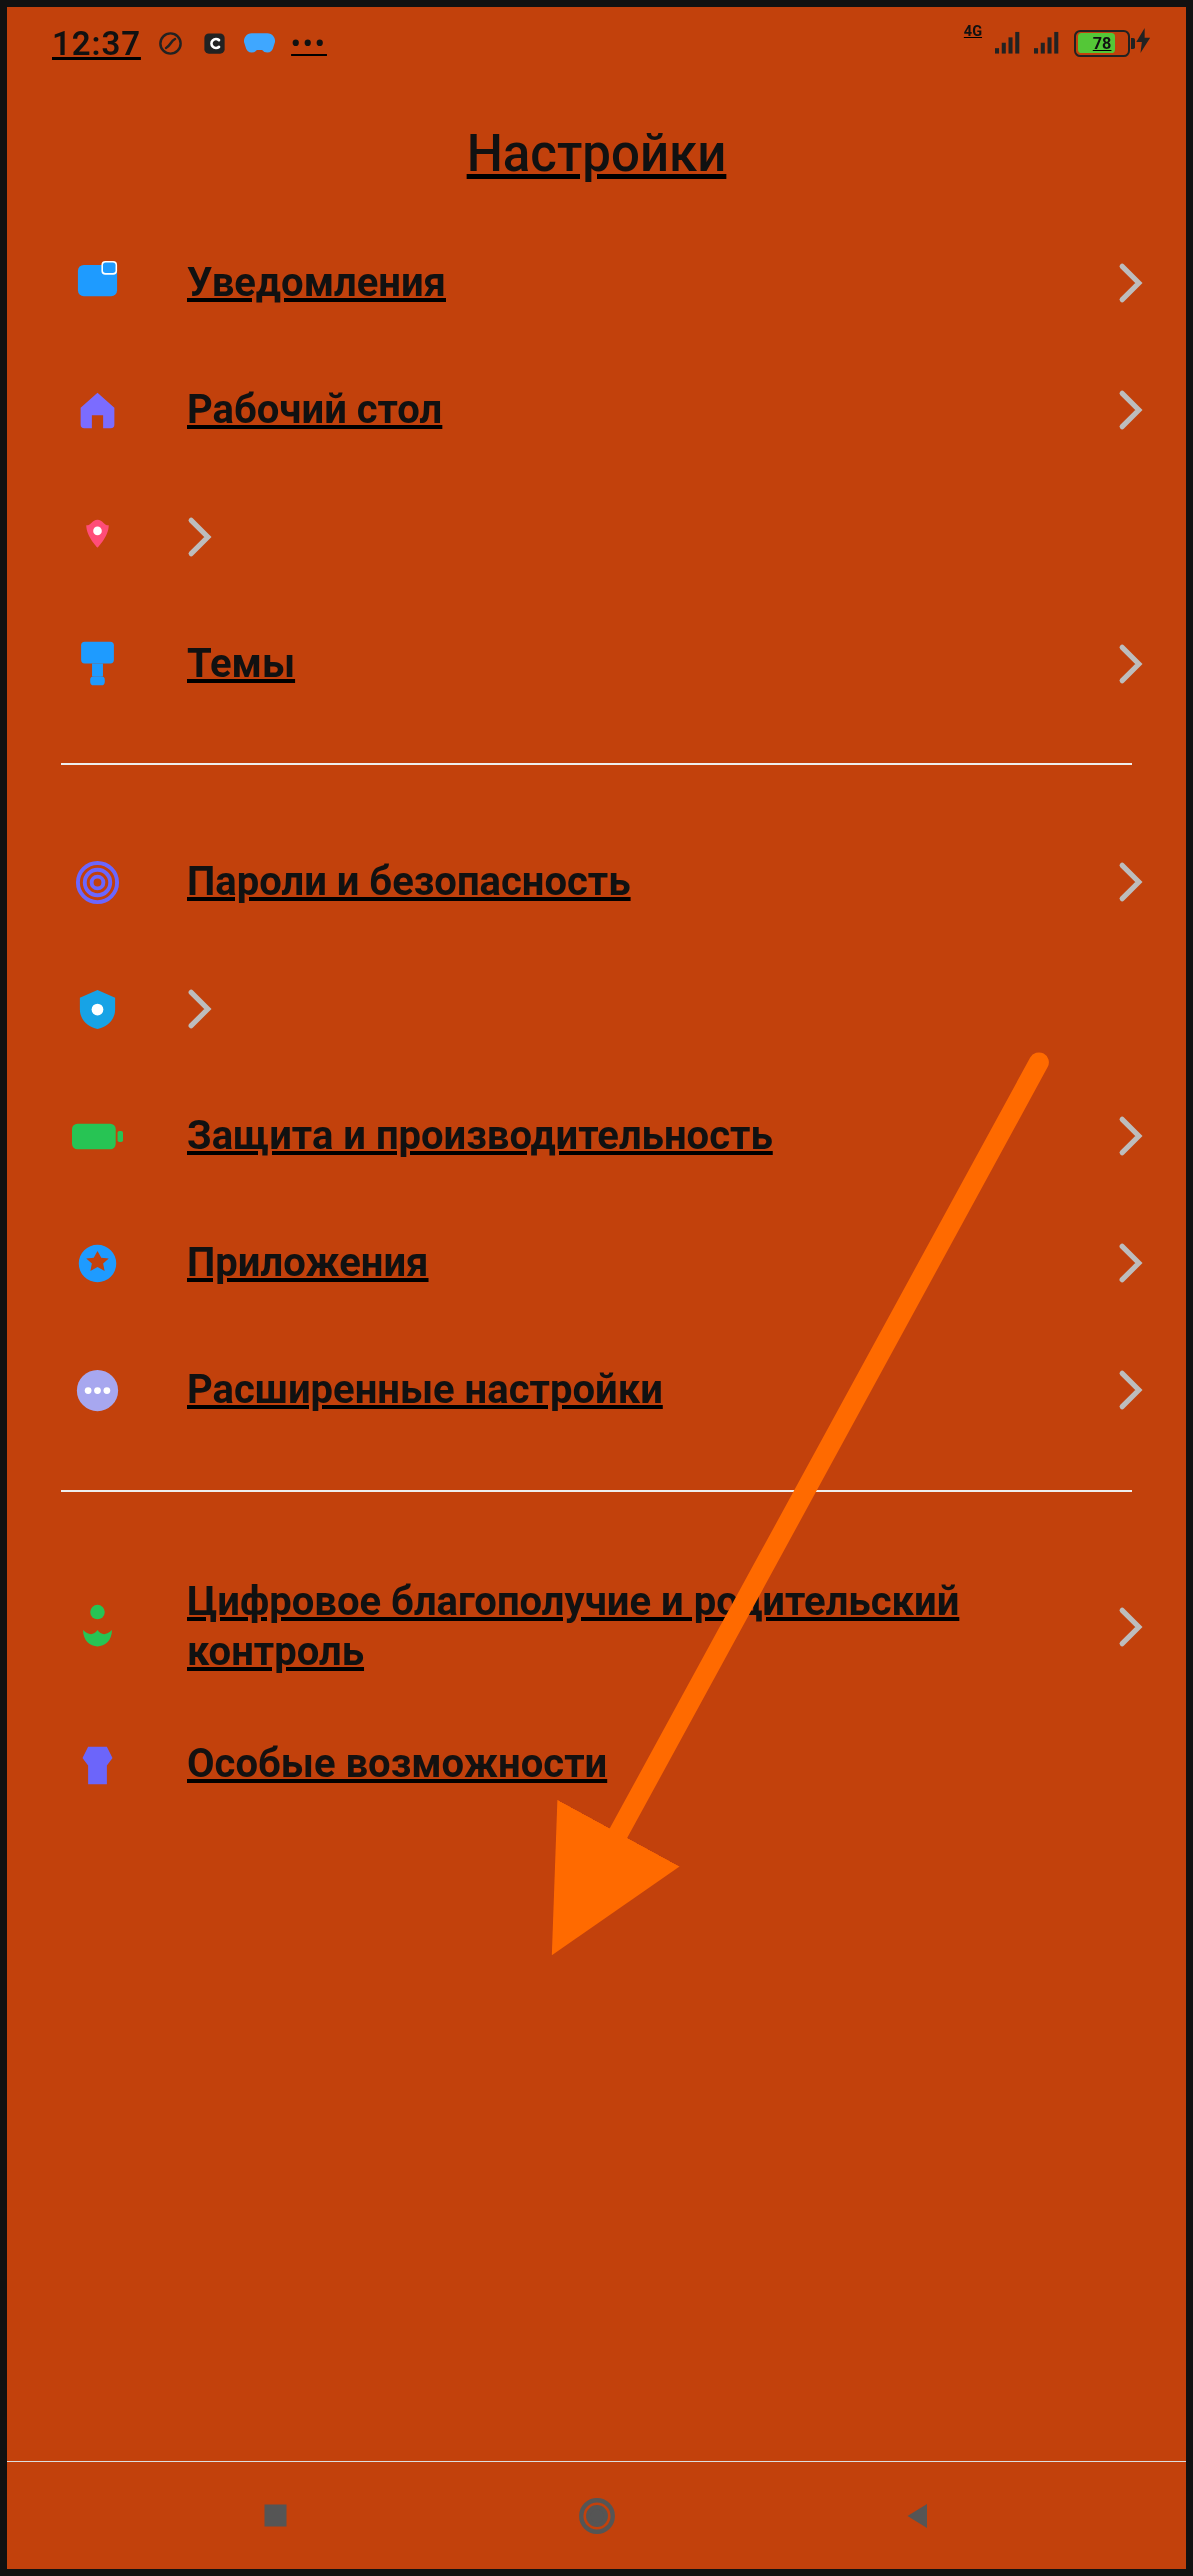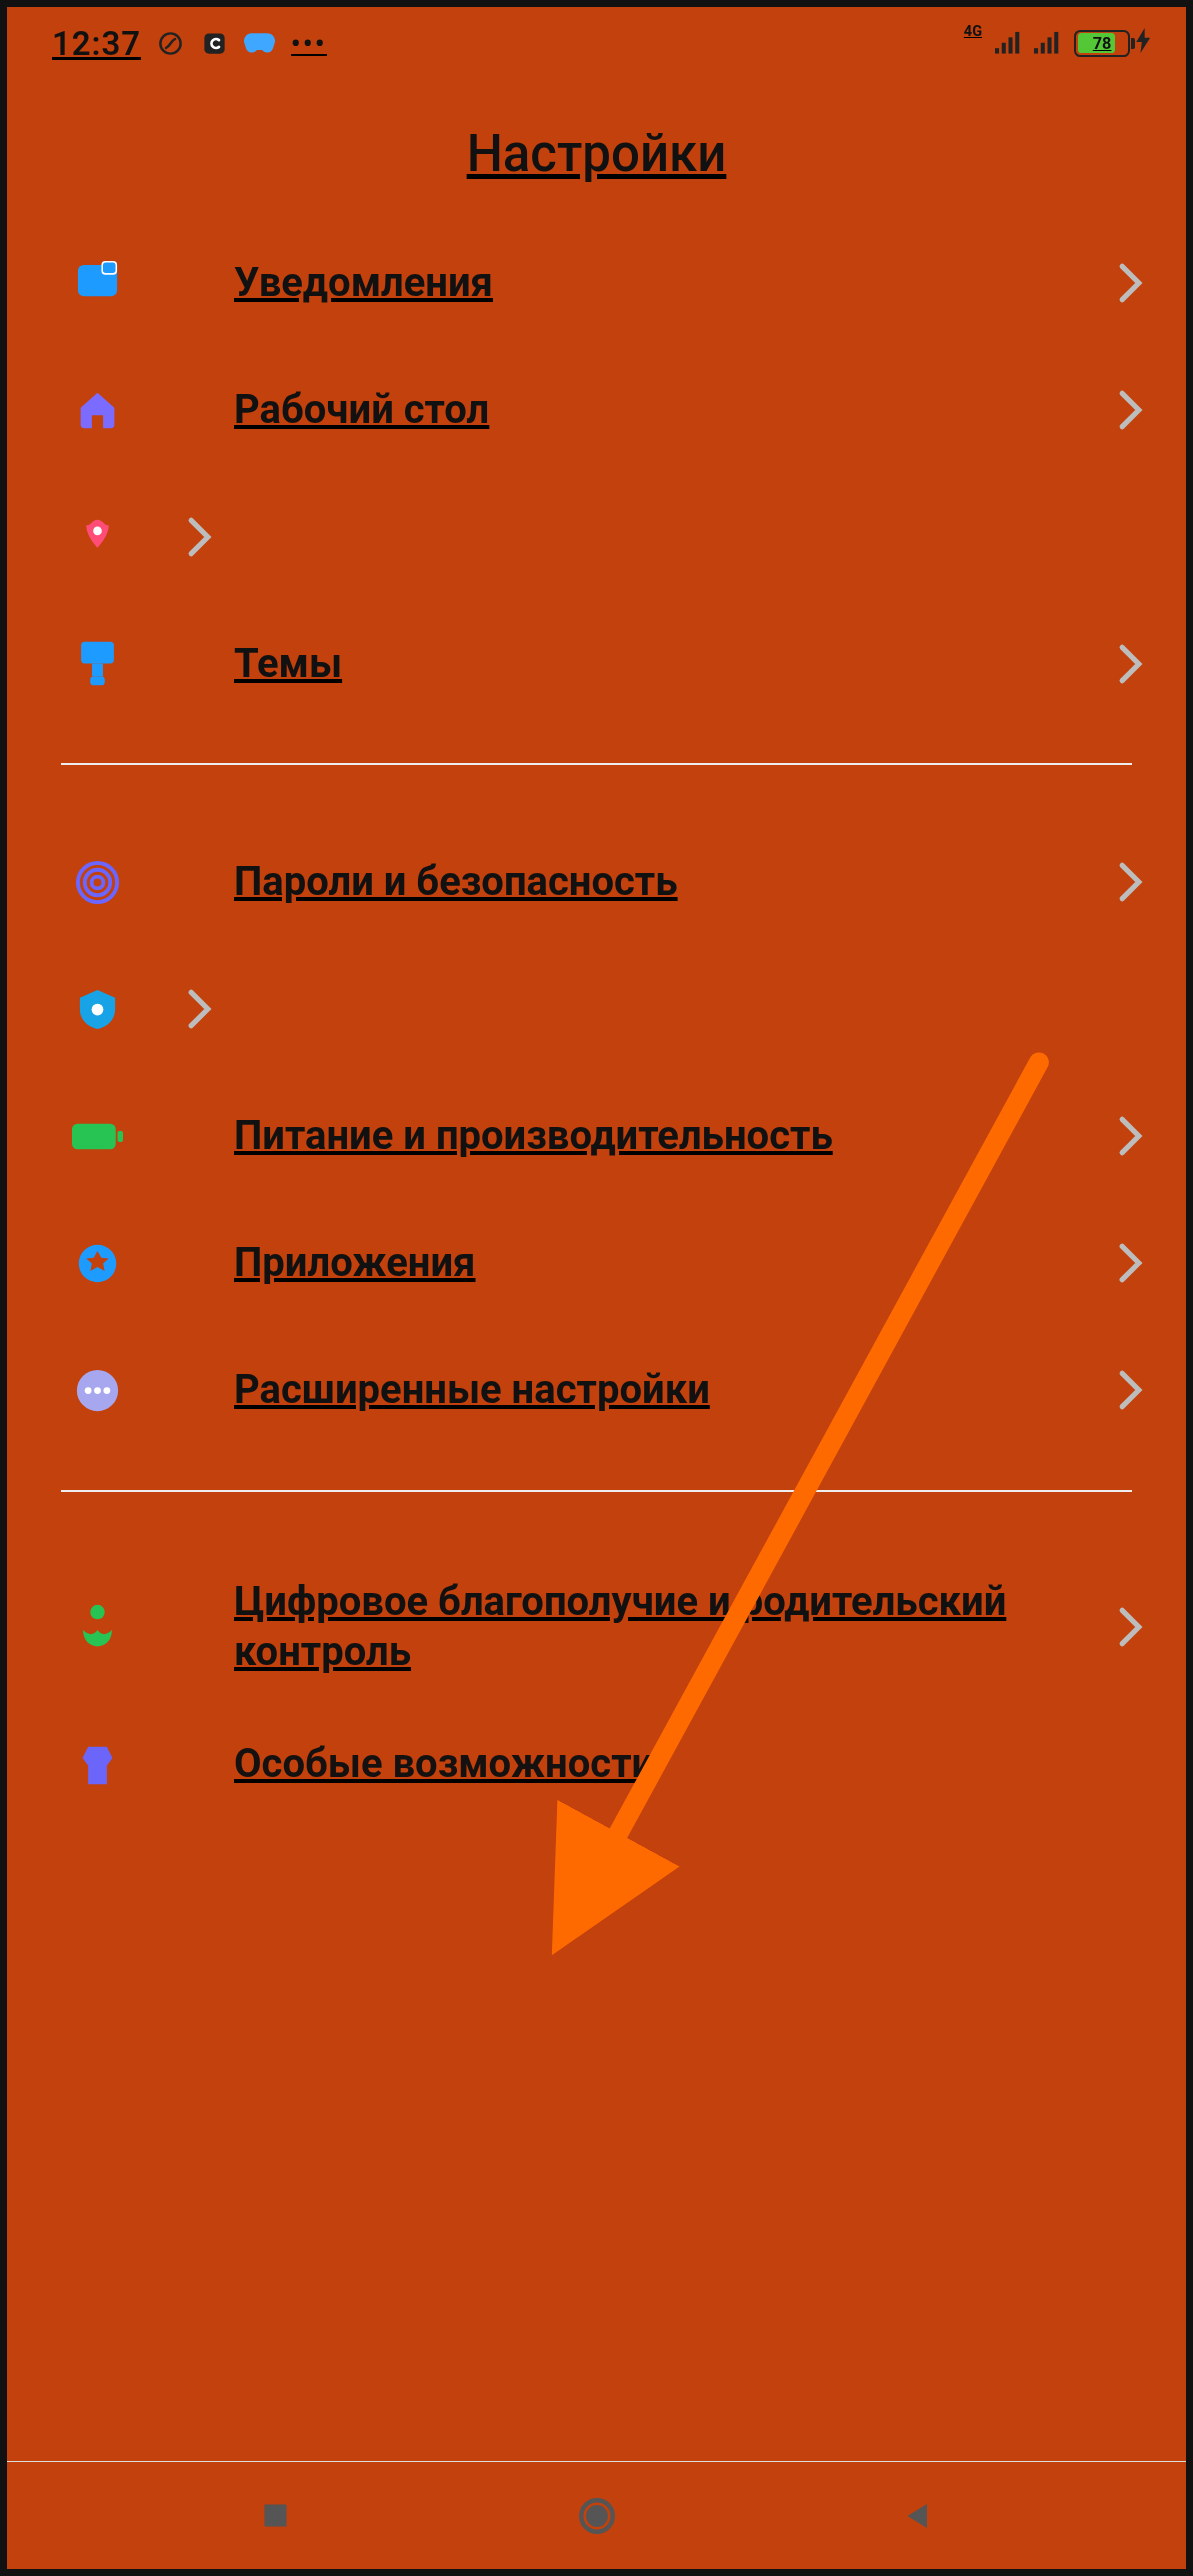--- a/index.html
+++ b/index.html
@@ -77,21 +77,20 @@
     display: flex; align-items: center; justify-content: center;
     margin-right: 63px;
   }
   .row .label {
     flex: 1;
     font-size: 40px;
     font-weight: 700;
     color: #111;
     line-height: 1.25;
     padding-right: 18px;
-    margin-left: 47px;
   }
   .row .chev { flex: 0 0 auto; color: #bdbdbd; }
   .row .chev svg { width: 25px; height: 42px; display: block; }
   .separator {
     height: 1.8px; background: #eee;
     margin: 36px 54px 54px;
   }
 
   .cutoff { opacity: 0.98; }
 
@@ -272,21 +271,21 @@
         </span>
     </div>
 
     <div class="row">
       <span class="ic">
         <svg width="51" height="33" viewBox="0 0 28 16" fill="#27c454">
             <rect x="0" y="1" width="24" height="14" rx="3"></rect>
             <rect x="25" y="5" width="3" height="6" rx="1"></rect>
           </svg>
       </span>
-      <span class="label">Питание и производительность</span>
+      <span class="label">Защита и производительность</span>
       <span class="chev">
           <svg viewBox="0 0 12 20" fill="none" stroke="currentColor" stroke-width="2.5" stroke-linecap="round">
             <path d="m2 2 8 8-8 8"></path>
           </svg>
         </span>
     </div>
 
     <div class="row">
       <span class="ic">
         <svg width="45" height="45" viewBox="0 0 24 24" fill="#1e9bff">

